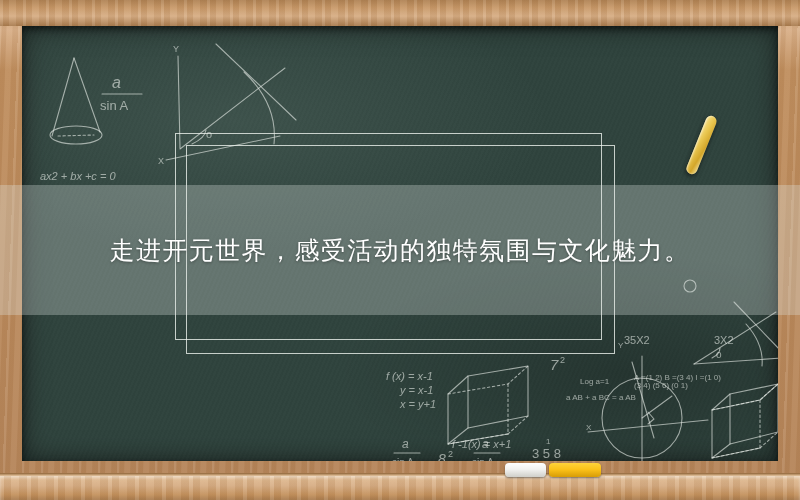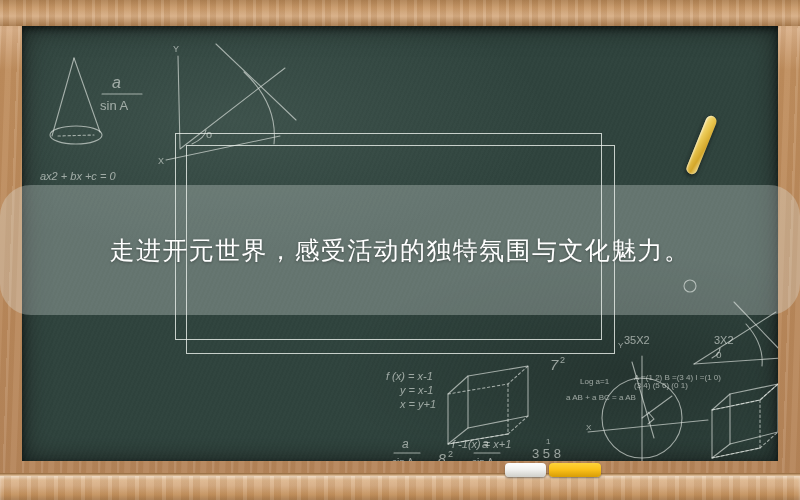--- a/index.html
+++ b/index.html
@@ -86,21 +86,21 @@
     border-radius:6px;
     background:linear-gradient(100deg,#f6e08a 0%,#e9c64f 38%,#d3a62a 72%,#f1dd93 100%);
     transform:rotate(22deg);
     box-shadow:0 2px 5px rgba(0,0,0,.55), inset 1px 0 2px rgba(255,255,255,.6);
   }
 
   
   #band{
     position:absolute;left:0;top:185px;width:800px;height:130px;
     background:rgba(224,231,228,.30);
-    display:flex;align-items:center;justify-content:center;border-radius:31px;
+    display:flex;align-items:center;justify-content:center;
   }
   #bandText{
     color:#ffffff;font-size:25px;letter-spacing:1.4px;
     font-family:"Liberation Sans","DejaVu Sans",sans-serif;
     text-shadow:0 1px 3px rgba(0,0,0,.35);
     white-space:nowrap;
   }
 
   
   .chalkPiece{position:absolute;border-radius:4px;height:14px;}

